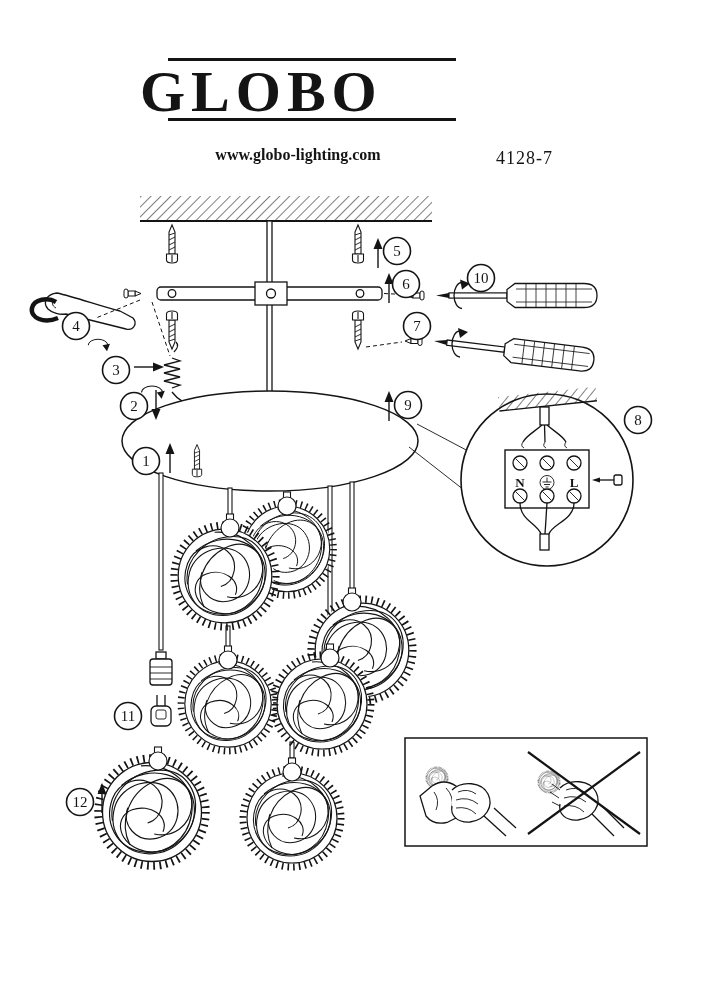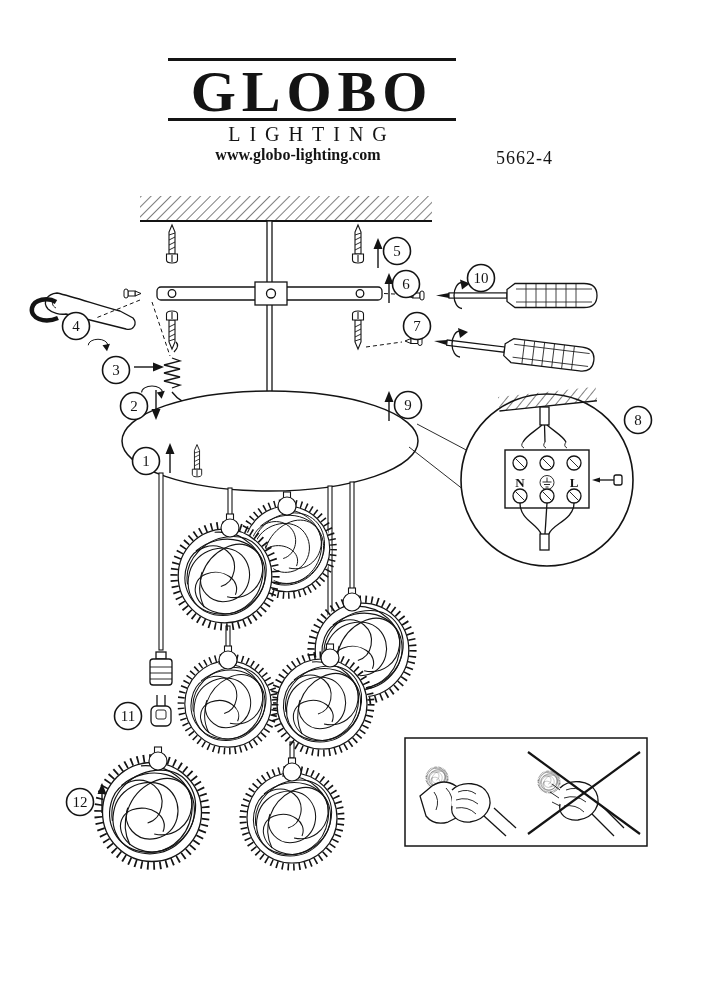--- a/index.html
+++ b/index.html
@@ -1,20 +1,20 @@
 <!DOCTYPE html>
 <html><head>
 <meta charset="utf-8">
 <style>
   html,body{margin:0;padding:0;background:#fff}
   .page{position:relative;width:706px;height:1000px;background:#fff;overflow:hidden;
         font-family:"Liberation Serif",serif;color:#141414}
   .abs{position:absolute}
   .rule{background:#141414;height:3px}
-  .brand{font-weight:bold;font-size:58px;letter-spacing:6px;text-align:center;line-height:1}
+  .brand{font-weight:bold;font-size:58px;letter-spacing:6px;line-height:1}
   .brand-sub{font-size:20px;letter-spacing:9px;text-align:center}
   .website{font-weight:bold;font-size:16px;text-align:center}
   .model{font-size:18px;letter-spacing:1px}
   svg{position:absolute;left:0;top:0}
   .ln{stroke:#141414;fill:none;stroke-width:1.3}
   .thin{stroke-width:0.9}
   .fw{fill:#fff;stroke:#141414;stroke-width:1.3}
   .fw15{fill:#fff;stroke:#141414;stroke-width:1.5}
   .co-circle{fill:#fff;stroke:#141414;stroke-width:1.6}
   .fb{fill:#141414;stroke:none}
@@ -24,23 +24,22 @@
   .tlabel{font-family:"Liberation Serif",serif;font-weight:bold;font-size:13px;text-anchor:middle;fill:#141414}
 </style>
 </head>
 <body>
 
 <div class="page">
 
   <div class="abs rule" style="left:168px;top:58px;width:288px"></div>
   <div class="abs brand" style="left:140px;top:63px;width:344px">GLOBO</div>
   <div class="abs rule" style="left:168px;top:118px;width:288px"></div>
-  <div class="abs brand-sub" style="left:140px;top:123px;width:344px">LIGHTING</div>
   <div class="abs website" style="left:118px;top:146px;width:360px">www.globo-lighting.com</div>
-  <div class="abs model" style="left:496px;top:148px;width:90px">5662-4</div>
+  <div class="abs model" style="left:496px;top:148px;width:90px">4128-7</div>
 
   <svg width="706" height="1000" viewBox="0 0 706 1000">
     <defs>
       <pattern id="hatch" width="7" height="7" patternUnits="userSpaceOnUse" patternTransform="rotate(45)">
         <line x1="0" y1="0" x2="0" y2="7" stroke="#141414" stroke-width="1.1"></line>
       </pattern>
 
       <g id="wireball">
         <circle r="47" fill="#fff"></circle>
         <circle r="49" fill="none" stroke="#141414" stroke-width="7" stroke-dasharray="1.6 4.1"></circle>

